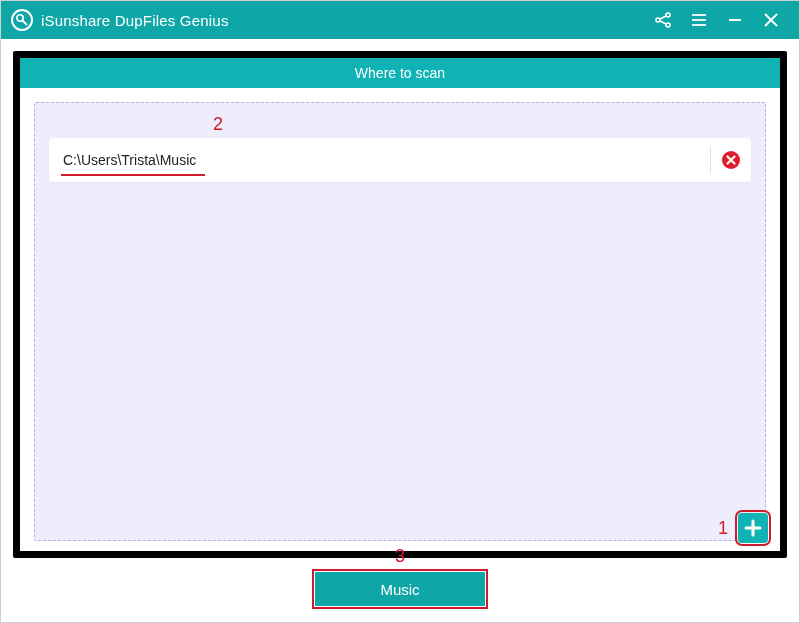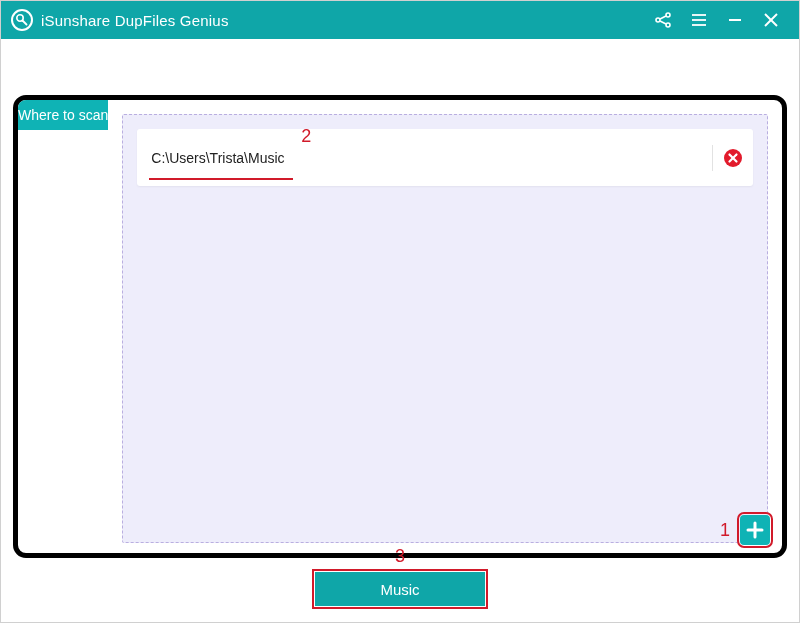--- a/index.html
+++ b/index.html
@@ -9,21 +9,20 @@
     width: 800px;
     height: 623px;
     overflow: hidden;
   }
   .window {
     width: 800px;
     height: 623px;
     border: 1px solid #d0d0d0;
     display: flex;
     flex-direction: column;
-    gap: 44px;
   }
   .titlebar {
     background: #0fa6a8;
     height: 38px;
     display: flex;
     align-items: center;
     padding: 0 10px 0 10px;
     color: #fff;
   }
   .titlebar .logo {
@@ -53,24 +52,24 @@
     cursor: pointer;
   }
   .titlebar .ctrl svg { stroke: #fff; fill: none; }
   .content {
     flex: 1;
     padding: 12px;
     display: flex;
     flex-direction: column;
   }
   .panel {
-    border: 5px solid #000000;
-    border-radius: 13px;
-    display: flex;
-    flex-direction: row;
+    border: 7px solid #000000;
+    border-radius: 2px;
+    display: flex;
+    flex-direction: column;
     flex: 1;
     overflow: hidden;
   }
   .panel-header {
     background: #0fb3b5;
     color: #fff;
     text-align: center;
     font-size: 14px;
     height: 30px;
     line-height: 30px;
@@ -86,26 +85,27 @@
     flex: 1;
     border: 1px dashed #b9aee0;
     background: #eeedfb;
     border-radius: 2px;
     padding: 14px 14px 14px 14px;
     position: relative;
   }
   .path-row {
     background: #fff;
     border-radius: 3px;
-    height: 57px;
+    height: 44px;
     display: flex;
     align-items: center;
     padding: 0 10px 0 14px;
     box-shadow: 0 1px 2px rgba(0,0,0,.05);
     position: relative;
+    margin-top: 21px;
   }
   .path-text {
     flex: 1;
     font-size: 14px;
     color: #222;
   }
   .path-divider {
     width: 1px;
     height: 26px;
     background: #e2e2e2;

